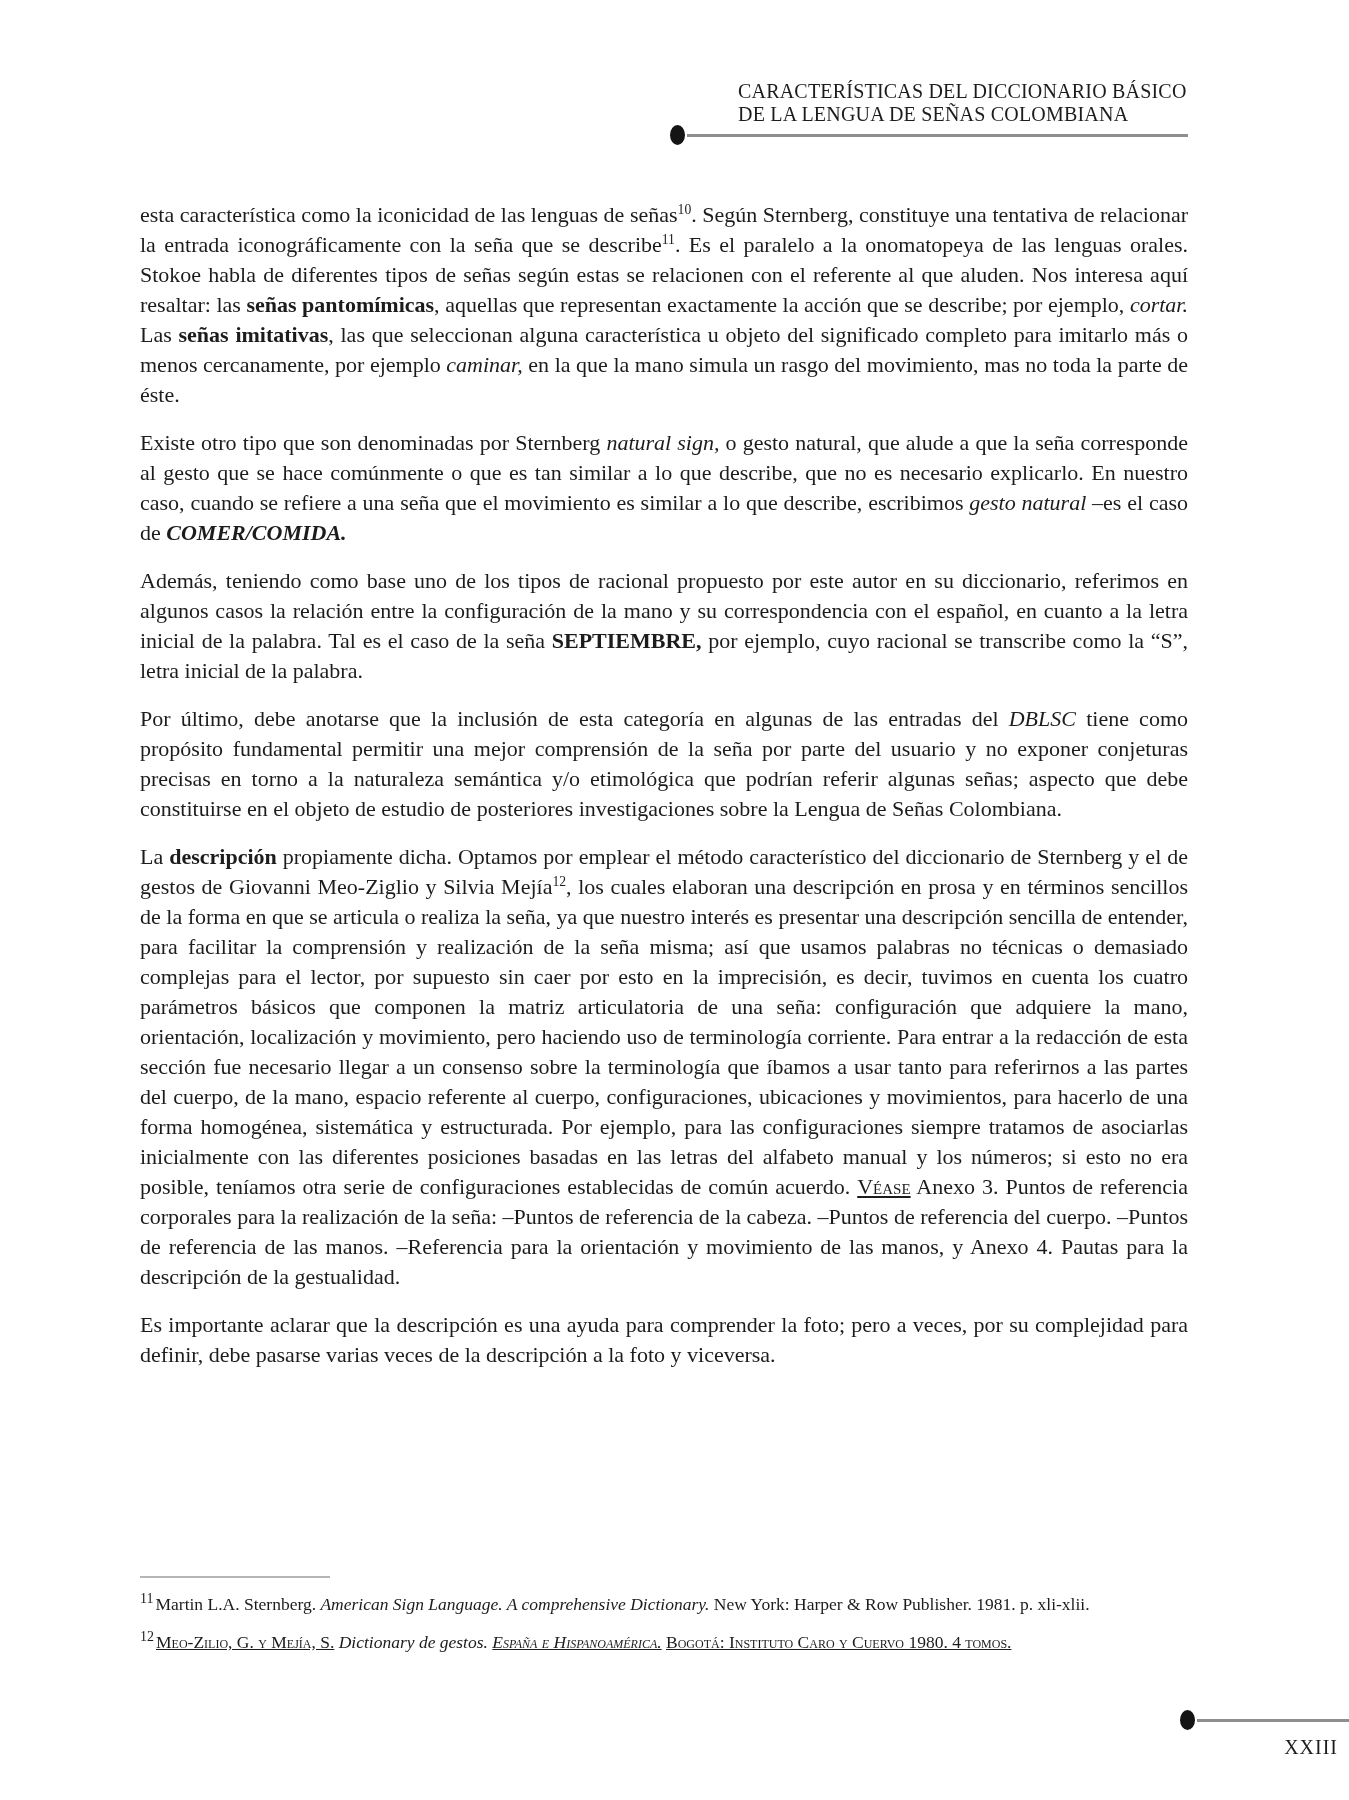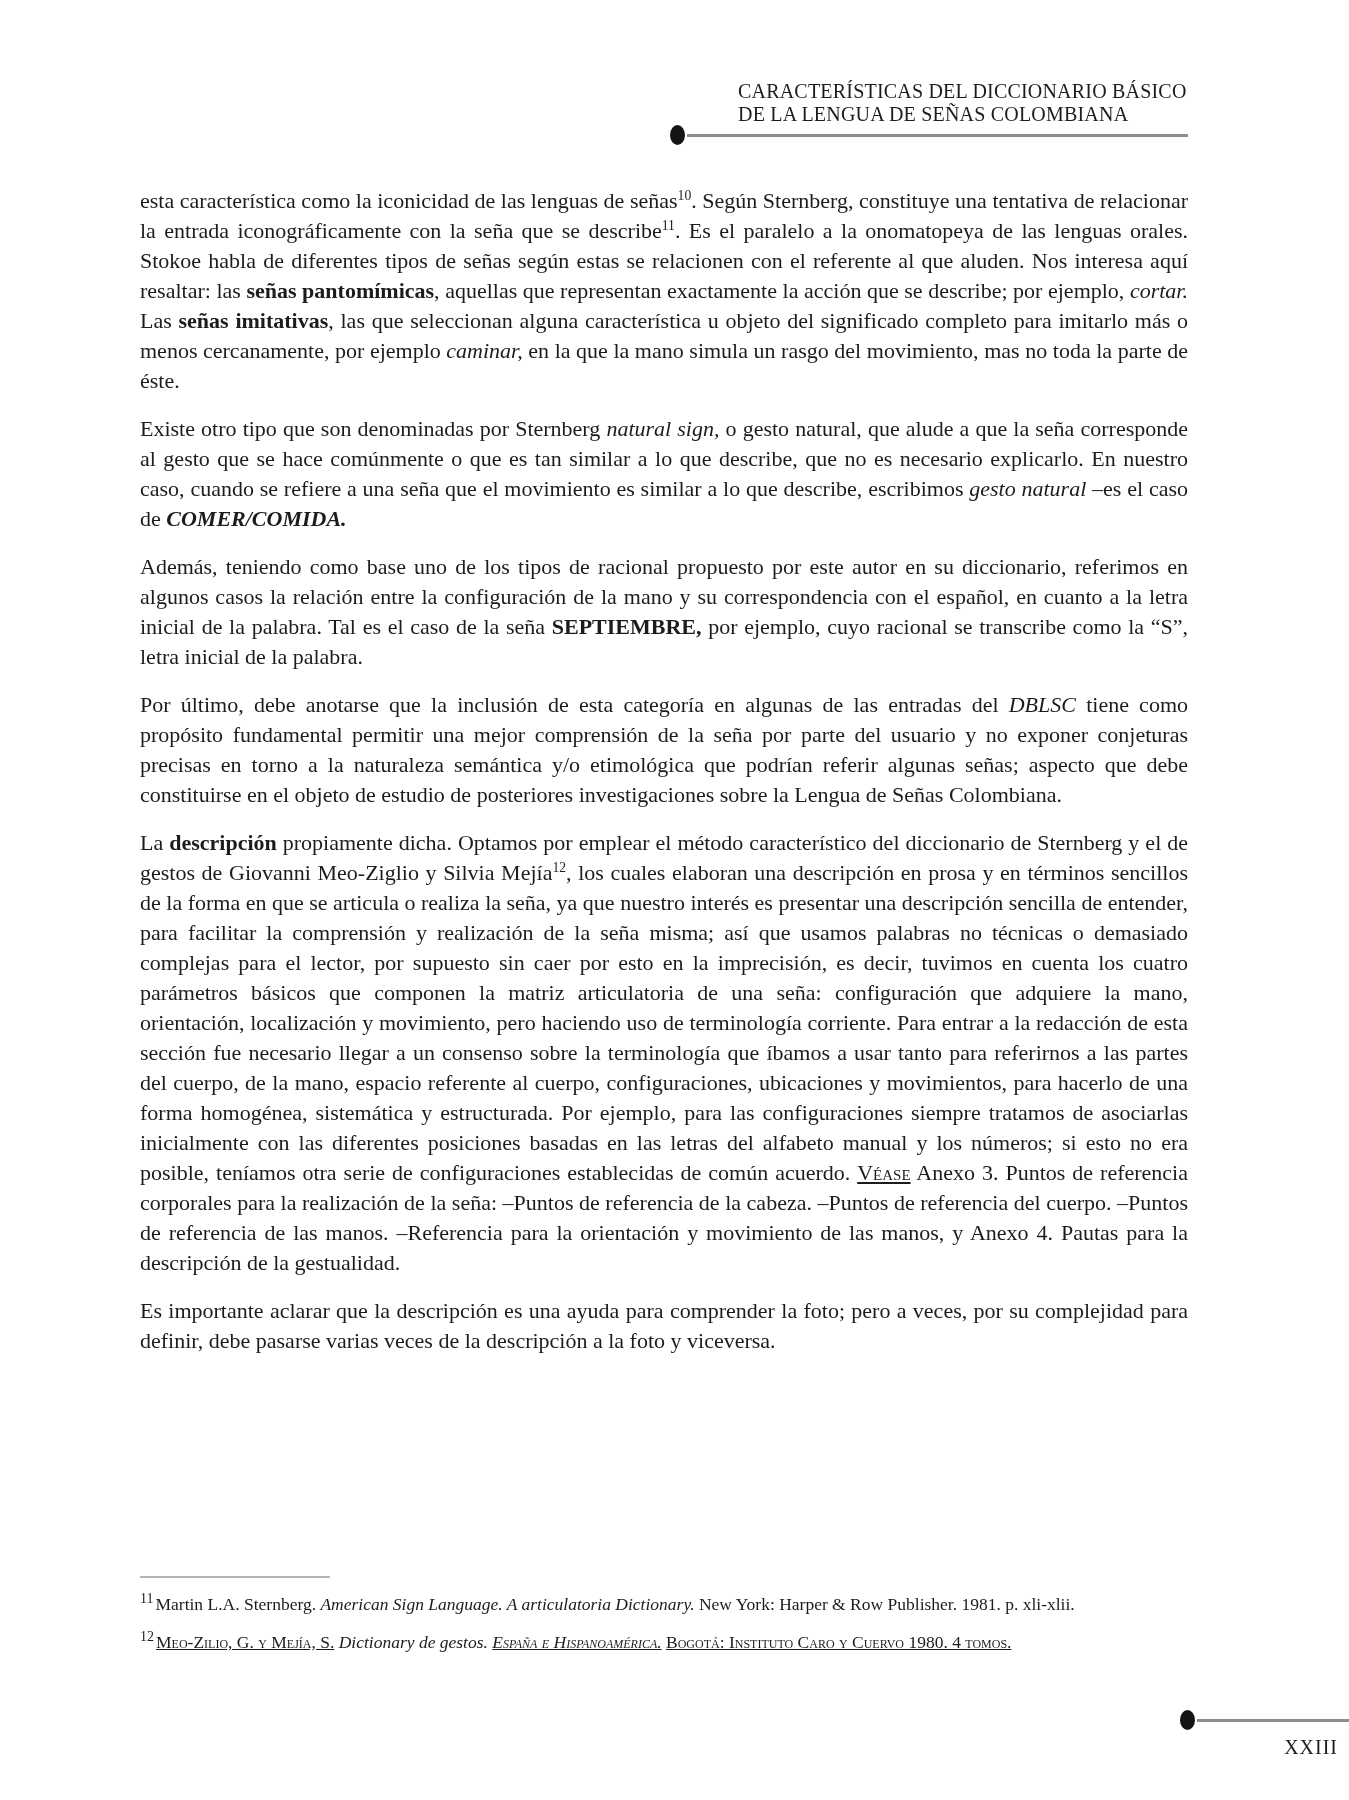--- a/index.html
+++ b/index.html
@@ -23,21 +23,21 @@
     position:absolute;left:670px;top:117px;right:161px;
     display:flex;align-items:center;
   }
   .dot{
     width:15px;height:20px;border-radius:50%;
     background:#141414;flex:0 0 auto;
   }
   .rule-line{flex:1 1 auto;height:3px;background:#8e8e8e;margin-left:2px;}
   
   .body-text{
-    position:absolute;left:140px;top:178px;width:1048px;
+    position:absolute;left:140px;top:192px;width:1048px;
     font-size:22px;line-height:30px;
     text-align:justify;
   }
   .body-text p{margin:0 0 18px 0;}
   .b{font-weight:bold;}
   .i{font-style:italic;}
   .sc{font-variant:small-caps;text-decoration:underline;}
   .sup{font-size:62%;vertical-align:super;line-height:0;}
   
   .footnotes{
@@ -76,21 +76,21 @@
     <p><span>Existe otro tipo que son denominadas por Sternberg </span><span class="i">natural sign,</span><span> o gesto natural, que alude a que la seña corresponde al gesto que se hace comúnmente o que es tan similar a lo que describe, que no es necesario explicarlo. En nuestro caso, cuando se refiere a una seña que el movimiento es similar a lo que describe, escribimos </span><span class="i">gesto natural</span><span> –es el caso de </span><span class="b i">COMER/COMIDA.</span></p>
     <p><span>Además, teniendo como base uno de los tipos de racional propuesto por este autor en su diccionario, referimos en algunos casos la relación entre la configuración de la mano y su correspondencia con el español, en cuanto a la letra inicial de la palabra. Tal es el caso de la seña </span><span class="b">SEPTIEMBRE,</span><span> por ejemplo, cuyo racional se transcribe como la “S”, letra inicial de la palabra.</span></p>
     <p><span>Por último, debe anotarse que la inclusión de esta categoría en algunas de las entradas del </span><span class="i">DBLSC</span><span> tiene como propósito fundamental permitir una mejor comprensión de la seña por parte del usuario y no exponer conjeturas precisas en torno a la naturaleza semántica y/o etimológica que podrían referir algunas señas; aspecto que debe constituirse en el objeto de estudio de posteriores investigaciones sobre la Lengua de Señas Colombiana.</span></p>
     <p><span>La </span><span class="b">descripción</span><span> propiamente dicha. Optamos por emplear el método característico del diccionario de Sternberg y el de gestos de Giovanni Meo-Ziglio y Silvia Mejía</span><span class="sup">12</span><span>, los cuales elaboran una descripción en prosa y en términos sencillos de la forma en que se articula o realiza la seña, ya que nuestro interés es presentar una descripción sencilla de entender, para facilitar la comprensión y realización de la seña misma; así que usamos palabras no técnicas o demasiado complejas para el lector, por supuesto sin caer por esto en la imprecisión, es decir, tuvimos en cuenta los cuatro parámetros básicos que componen la matriz articulatoria de una seña: configuración que adquiere la mano, orientación, localización y movimiento, pero haciendo uso de terminología corriente. Para entrar a la redacción de esta sección fue necesario llegar a un consenso sobre la terminología que íbamos a usar tanto para referirnos a las partes del cuerpo, de la mano, espacio referente al cuerpo, configuraciones, ubicaciones y movimientos, para hacerlo de una forma homogénea, sistemática y estructurada. Por ejemplo, para las configuraciones siempre tratamos de asociarlas inicialmente con las diferentes posiciones basadas en las letras del alfabeto manual y los números; si esto no era posible, teníamos otra serie de configuraciones establecidas de común acuerdo. </span><span class="sc">Véase</span><span> Anexo 3. Puntos de referencia corporales para la realización de la seña: –Puntos de referencia de la cabeza. –Puntos de referencia del cuerpo. –Puntos de referencia de las manos. –Referencia para la orientación y movimiento de  las manos, y Anexo 4. Pautas para la descripción de la gestualidad.</span></p>
     <p><span>Es importante aclarar que la descripción es una ayuda para comprender la foto; pero a veces, por su complejidad para definir, debe pasarse varias veces de la descripción a la foto y viceversa.</span></p>
   </div>
 
   <div class="footnotes">
     <hr class="fn-rule">
     <p class="footnote">
-      <span class="fn-num">11</span><span><span>Martin L.A. Sternberg. </span><span class="i">American Sign Language. A articulatoria Dictionary.</span><span> New York: Harper &amp; Row Publisher. 1981. p. xli-xlii.</span></span>
+      <span class="fn-num">11</span><span><span>Martin L.A. Sternberg. </span><span class="i">American Sign Language. A comprehensive Dictionary.</span><span> New York: Harper &amp; Row Publisher. 1981. p. xli-xlii.</span></span>
     </p>
     <p class="footnote">
       <span class="fn-num">12</span><span><span class="sc">Meo-Zilio, G. y Mejía, S.</span><span> </span><span class="i">Dictionary de gestos.</span><span> </span><span class="i sc">España e Hispanoamérica.</span><span> </span><span class="sc">Bogotá: Instituto Caro y Cuervo 1980. 4 tomos.</span></span>
     </p>
   </div>
 
   <div class="footer-rule-row">
     <span class="dot"></span>
     <span class="rule-line"></span>
   </div>

